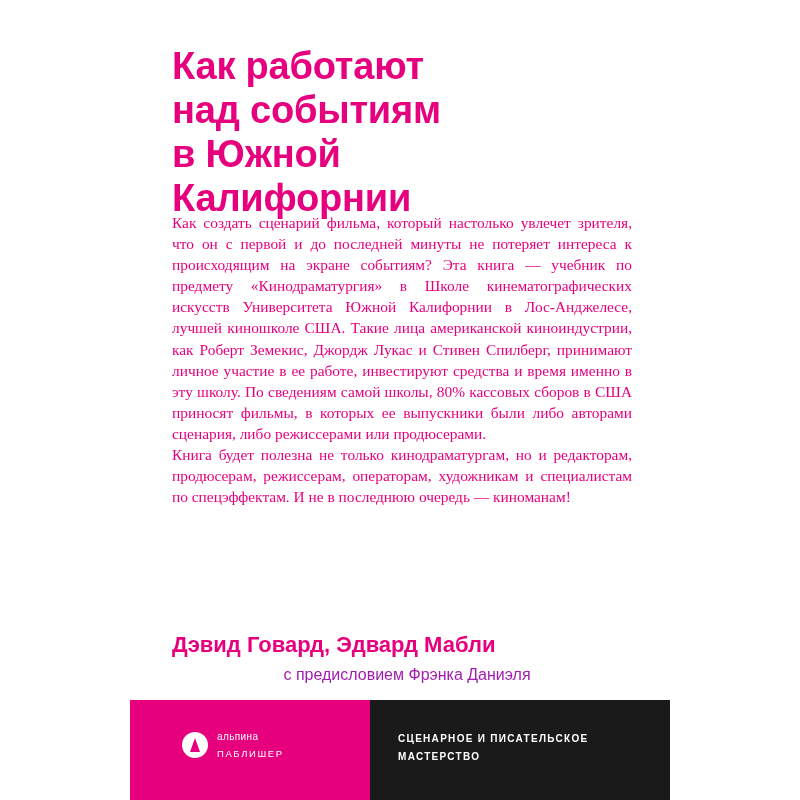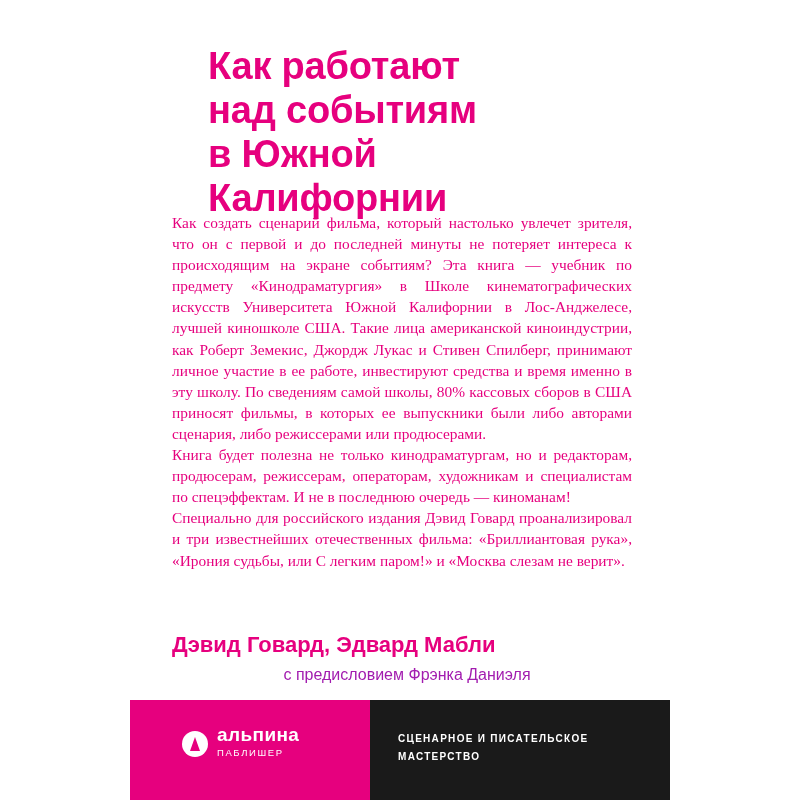--- a/index.html
+++ b/index.html
@@ -29,21 +29,21 @@
     position: absolute;
     left: 172px;
     top: 44px;
     width: 470px;
     color: #e6007e;
     font-weight: bold;
     font-size: 38px;
     line-height: 44px;
     letter-spacing: -0.2px;
   }
-  .title div { white-space: nowrap; margin-left: 36px; }
+  .title div { white-space: nowrap; }
 
   .blurb {
     position: absolute;
     left: 172px;
     top: 212px;
     width: 460px;
     color: #e6007e;
     font-size: 15.4px;
     line-height: 21.1px;
     text-align: justify;
@@ -117,22 +117,22 @@
     left: 8px;
     top: 6px;
     width: 0;
     height: 0;
     border-left: 5px solid transparent;
     border-right: 5px solid transparent;
     border-bottom: 14px solid #e6007e;
   }
   .pub-text { color: #ffffff; line-height: 14px; }
   .pub-name {
-    font-size: 19px;
-    font-weight: bold;
+    font-size: 10px;
+    font-weight: normal;
     letter-spacing: 0.4px;
   }
   .pub-sub {
     font-size: 9.5px;
     letter-spacing: 1.6px;
     margin-top: 3px;
   }
   .series {
     position: absolute;
     left: 268px;
@@ -155,21 +155,20 @@
   <div class="title">
     <div>Как работают</div>
     <div>над событиям</div>
     <div>в Южной</div>
     <div>Калифорнии</div>
   </div>
 
   <div class="blurb">
     <p>Как создать сценарий фильма, который настолько увлечет зрителя, что он с первой и до последней минуты не потеряет интереса к происходящим на экране событиям? Эта книга — учебник по предмету «Кинодраматургия» в Школе кинематографических искусств Университета Южной Калифорнии в Лос-Анджелесе, лучшей киношколе США. Такие лица американской киноиндустрии, как Роберт Земекис, Джордж Лукас и Стивен Спилберг, принимают личное участие в ее работе, инвестируют средства и время именно в эту школу. По сведениям самой школы, 80% кассовых сборов в США приносят фильмы, в которых ее выпускники были либо авторами сценария, либо режиссерами или продюсерами.</p>
     <p>Книга будет полезна не только кинодраматургам, но и редакторам, продюсерам, режиссерам, операторам, художникам и специалистам по спецэффектам. И не в последнюю очередь — киноманам!</p>
-    <p>Специально для российского издания Дэвид Говард проанализировал и три известнейших отечественных фильма: «Бриллиантовая рука», «Ирония судьбы, или С легким паром!» и «Москва слезам не верит».</p>
   </div>
 
   <div class="authors">Дэвид Говард, Эдвард Мабли</div>
   <div class="subauthors">с предисловием Фрэнка Даниэля</div>
 
   <div class="footer">
     <div class="footer-left"></div>
     <div class="footer-right"></div>
 
     <div class="publisher">

